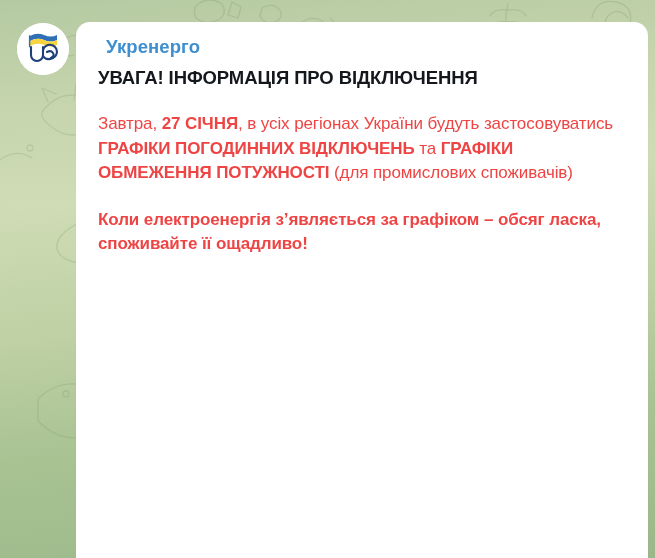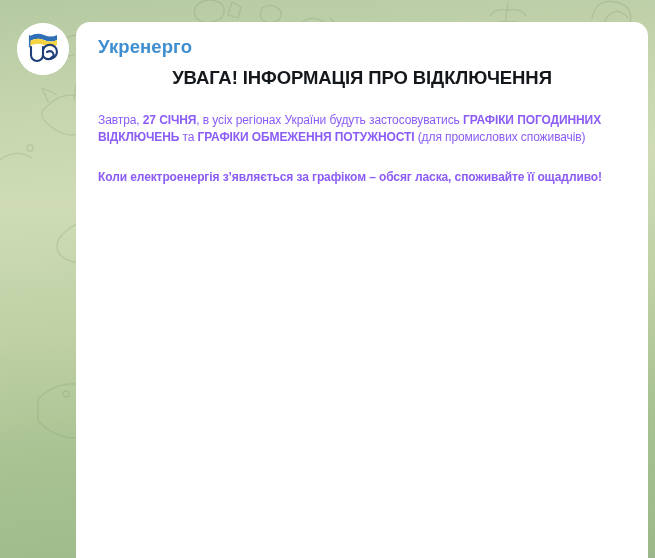--- a/index.html
+++ b/index.html
@@ -47,37 +47,36 @@
     box-shadow: 0 1px 1px rgba(0,0,0,.10);
     padding: 10px 22px 14px 22px;
     box-sizing: border-box;
   }
 
   #sender-name {
     color: #3f8fd0;
     font-size: 18.5px;
     font-weight: 700;
     line-height: 1.25;
-    margin: 3px 0 8px 0;
+    margin: 3px 0 8px 8px;
     letter-spacing: .1px;
   }
 
   .msg-heading {
     font-size: 18.5px;
     font-weight: 700;
     color: #14181c;
     line-height: 1.3;
     margin: 0 0 6px 0;
     letter-spacing: -.1px;
-    text-align: center;
   }
 
   .msg-para {
-    font-size: 12px;
-    color: #8b5cf6;
+    font-size: 17px;
+    color: #ef4444;
     line-height: 1.44;
     margin: 22px 0 0 0;
     letter-spacing: -.1px;
   }
   .msg-para b { font-weight: 700; }
 
   
   #sender-avatar {
     position: absolute;
     left: 17px;

